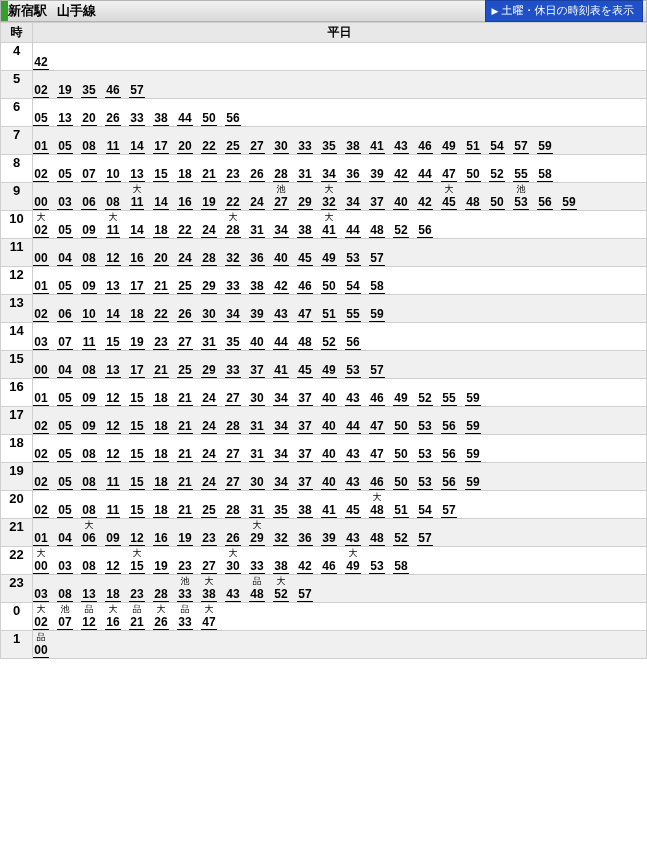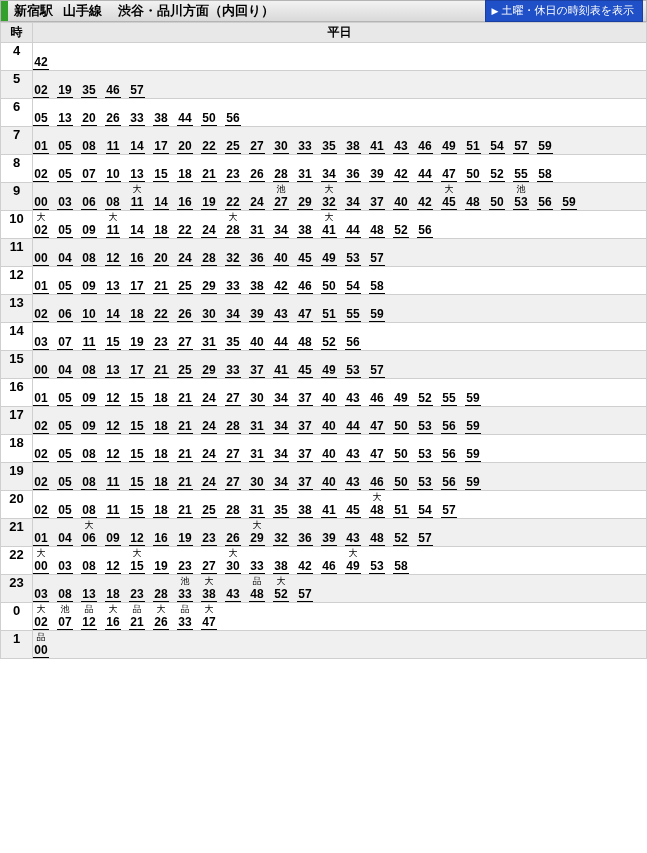--- a/index.html
+++ b/index.html
@@ -17,21 +17,20 @@
     height:22px;
     background:linear-gradient(#f2f2f2,#d9d9d9);
     border:1px solid #b4b4b4;
     box-sizing:border-box;
   }
   .title-green{
     width:7px;background:#33a02c;flex:0 0 7px;
   }
   .title-text{
     display:flex;align-items:center;
-    padding-left:6px;
     font-size:13px;font-weight:bold;
     white-space:nowrap;
     letter-spacing:0px;
     flex:1 1 auto;
   }
   .title-text .station{margin-right:10px;}
   .title-text .line{margin-right:16px;}
   .title-text .dir{font-weight:bold;}
   .holiday-btn{
     display:flex;align-items:center;justify-content:center;
@@ -113,21 +112,20 @@
 </head>
 <body>
 
 <div class="page">
 
   <div class="titlebar">
     <div class="title-green"></div>
     <div class="title-text">
       <span class="station">新宿駅</span>
       <span class="line">山手線</span>
-      <span class="dir">渋谷・品川方面（内回り）</span>
     </div>
     <div class="holiday-btn">
       <span class="arrow">▶</span>
       <span>土曜・休日の時刻表を表示</span>
     </div>
   </div>
 
   <table class="tt">
     <colgroup>
         <col class="col-hour">

